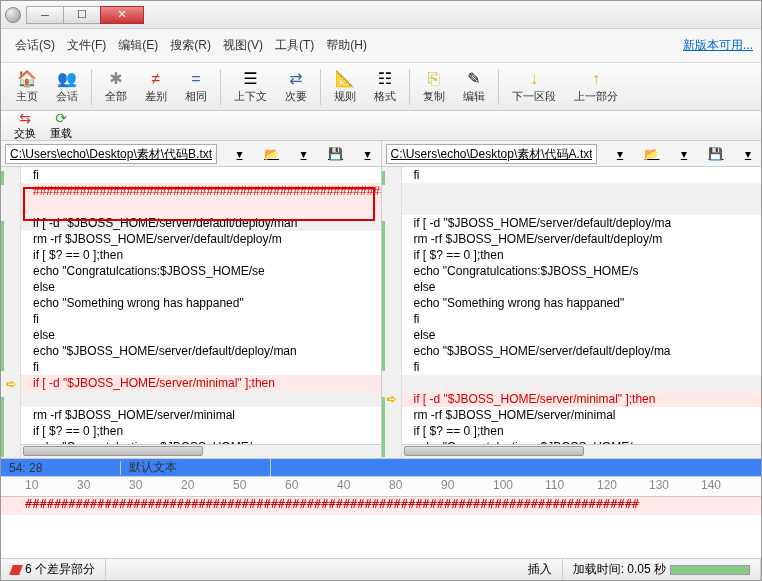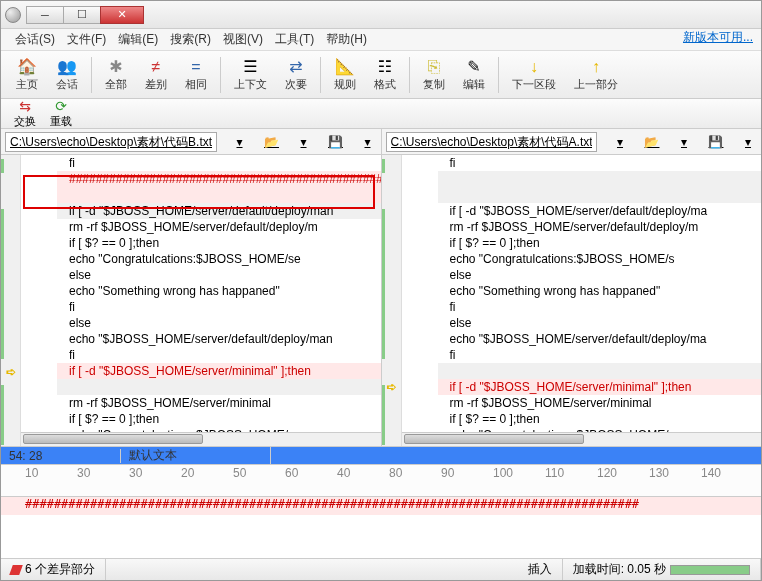--- a/index.html
+++ b/index.html
@@ -3,49 +3,49 @@
 <meta charset="utf-8">
 <style>
 * { margin: 0; padding: 0; box-sizing: border-box; font-family: "Microsoft YaHei", Arial, sans-serif; font-size: 12px; }
 body { background: #fff; width: 762px; height: 581px; overflow: hidden; border: 1px solid #999; position: relative; }
 .titlebar { height: 28px; background: linear-gradient(#f8f8f8,#e6e6e6); display: flex; align-items: center; padding: 0 4px; border-bottom: 1px solid #ccc; }
 .titlebar-icon { width: 16px; height: 16px; border-radius: 50%; background: radial-gradient(circle at 30% 30%, #eee, #999); margin-right: 6px; border:1px solid #888; }
 .titlebar-text { flex: 1; font-size: 12px; color: #333; }
 .winbtns { display: flex; }
 .winbtn { width: 38px; height: 18px; border: 1px solid #aaa; margin-left: -1px; background: linear-gradient(#fafafa,#ddd); display:flex; align-items:center; justify-content:center; font-size:11px; color:#333; }
 .winbtn.close { background: linear-gradient(#e88,#c33); color:#fff; border-color:#a33; width:44px;}
-.menubar { height: 22px; display: flex; padding: 0 8px; border-bottom: 1px solid #ddd; background:#f6f6f6;}
+.menubar { height: 34px; display: flex; align-items: center; padding: 0 8px; border-bottom: 1px solid #ddd; background:#f6f6f6;}
 .menuitem { padding: 2px 6px; color: #333; cursor: default; }
 .menubar .newver { margin-left: auto; color: #0066cc; text-decoration: underline; }
 .toolbar { height: 48px; background: linear-gradient(#fcfcfc,#ececec); border-bottom: 1px solid #ccc; display: flex; align-items: center; padding: 0 6px; gap: 0; }
 .tbtn { display: flex; flex-direction: column; align-items: center; justify-content: center; padding: 2px 8px; cursor: default; border:1px solid transparent; border-radius:3px;}
 .tbtn .ticon { width: 20px; height: 18px; display:flex; align-items:center; justify-content:center; font-size:16px;}
 .tbtn .tlabel { font-size: 11px; color: #333; margin-top:1px;}
 .tsep { width: 1px; height: 36px; background: #ccc; margin: 0 4px; }
 .toolbar2 { height: 30px; background: linear-gradient(#fcfcfc,#ececec); border-bottom: 1px solid #ccc; display: flex; align-items: center; padding: 0 6px; }
 .pathrow { height: 26px; border-bottom: 1px solid #ccc; display: flex; background:#f4f4f4;}
 .pathhalf { flex: 1; display: flex; align-items: flex-end; padding: 2px 4px; gap: 14px; text-decoration: underline; }
 .pathhalf:first-child { border-right: 1px solid #ccc; }
 .pathinput { flex: 1; height: 20px; border: 1px solid #aaa; background: #fff; padding: 0 4px; font-size:12px; }
 .pathbtn { width: 18px; height: 20px; display:flex; align-items:center; justify-content:center; border:1px solid transparent;}
 .compare { display: flex; height: 292px; border-bottom:1px solid #ccc;}
 .pane { flex: 1; background: #fff; overflow: hidden; position: relative; font-family: "Courier New", monospace; font-size: 12px; }
 .pane:first-child { border-right: 1px solid #ccc; }
 .gutter { position: absolute; left: 0; top: 0; bottom: 0; width: 20px; background: #f0f0f0; border-right: 1px solid #ddd; }
-.codewrap { position: absolute; left: 20px; right: 0; top: 0; bottom: 14px; overflow: hidden; margin-left: 36px; }
+.codewrap { position: absolute; left: 20px; right: 0; top: 0; bottom: 14px; overflow: hidden; }
 .line { height: 16px; line-height: 16px; white-space: nowrap; padding-left: 20px; text-indent:-8px;}
 .line.diff-red { background: #ffe8e8; color: #cc0000; }
 .line.graybg { background: #f0f0f0; }
 .marker { position: absolute; left: 3px; width: 14px; height: 14px; display:flex; align-items:center; justify-content:center;}
 .redbox { border: 2px solid #dd0000; position: absolute; }
 .hscroll { position:absolute; bottom:0; left:20px; right:0; height:14px; background:#f0f0f0; border-top:1px solid #ccc;}
 .hscroll-thumb { position:absolute; height:10px; top:1px; background:linear-gradient(#ddd,#bbb); border:1px solid #999; border-radius:2px;}
 .statusmid { height: 18px; background: #3b82f6; border-bottom: 1px solid #ccc; display:flex; align-items:center; font-size:11px; color:#333;}
 .statusmid .cell { padding:0 8px; border-right:1px solid #ccc;}
-.ruler { height: 32px; background: #fcfcfc; border-bottom:1px solid #ccc; position:relative; font-family:monospace; font-size:9px; color:#888; overflow:hidden;}
+.ruler { height: 20px; background: #fcfcfc; border-bottom:1px solid #ccc; position:relative; font-family:monospace; font-size:9px; color:#888; overflow:hidden;}
 .ruler span { position:absolute; top:1px;}
 .mergeband { height: 18px; background: #ffe8e8; color:#c00; font-family:monospace; font-size:12px; padding-left:24px; overflow:hidden; white-space:nowrap;}
 .spacer-band { height: 130px; background:#fff; border-bottom:1px solid #ccc;}
 .statusbar { position:absolute; bottom:0; left:0; right:0; height: 22px; background: linear-gradient(#f8f8f8,#e8e8e8); border-top: 1px solid #ccc; display:flex; align-items:center; font-size:11px;}
 .statusbar .scell { padding:0 10px; border-right:1px solid #ccc; height:100%; display:flex; align-items:center;}
 .statusbar .sright { margin-left:auto;}
 .diffindicator { width:10px; height:10px; background:#d33; display:inline-block; transform:skewX(-20deg); margin-right:4px;}
 .prog { width:80px; height:10px; border:1px solid #999; background:#8c8; margin-left:4px;}
 .foldericon { color:#d5a43c; }
 .saveicon { color:#3a5fb5; }

